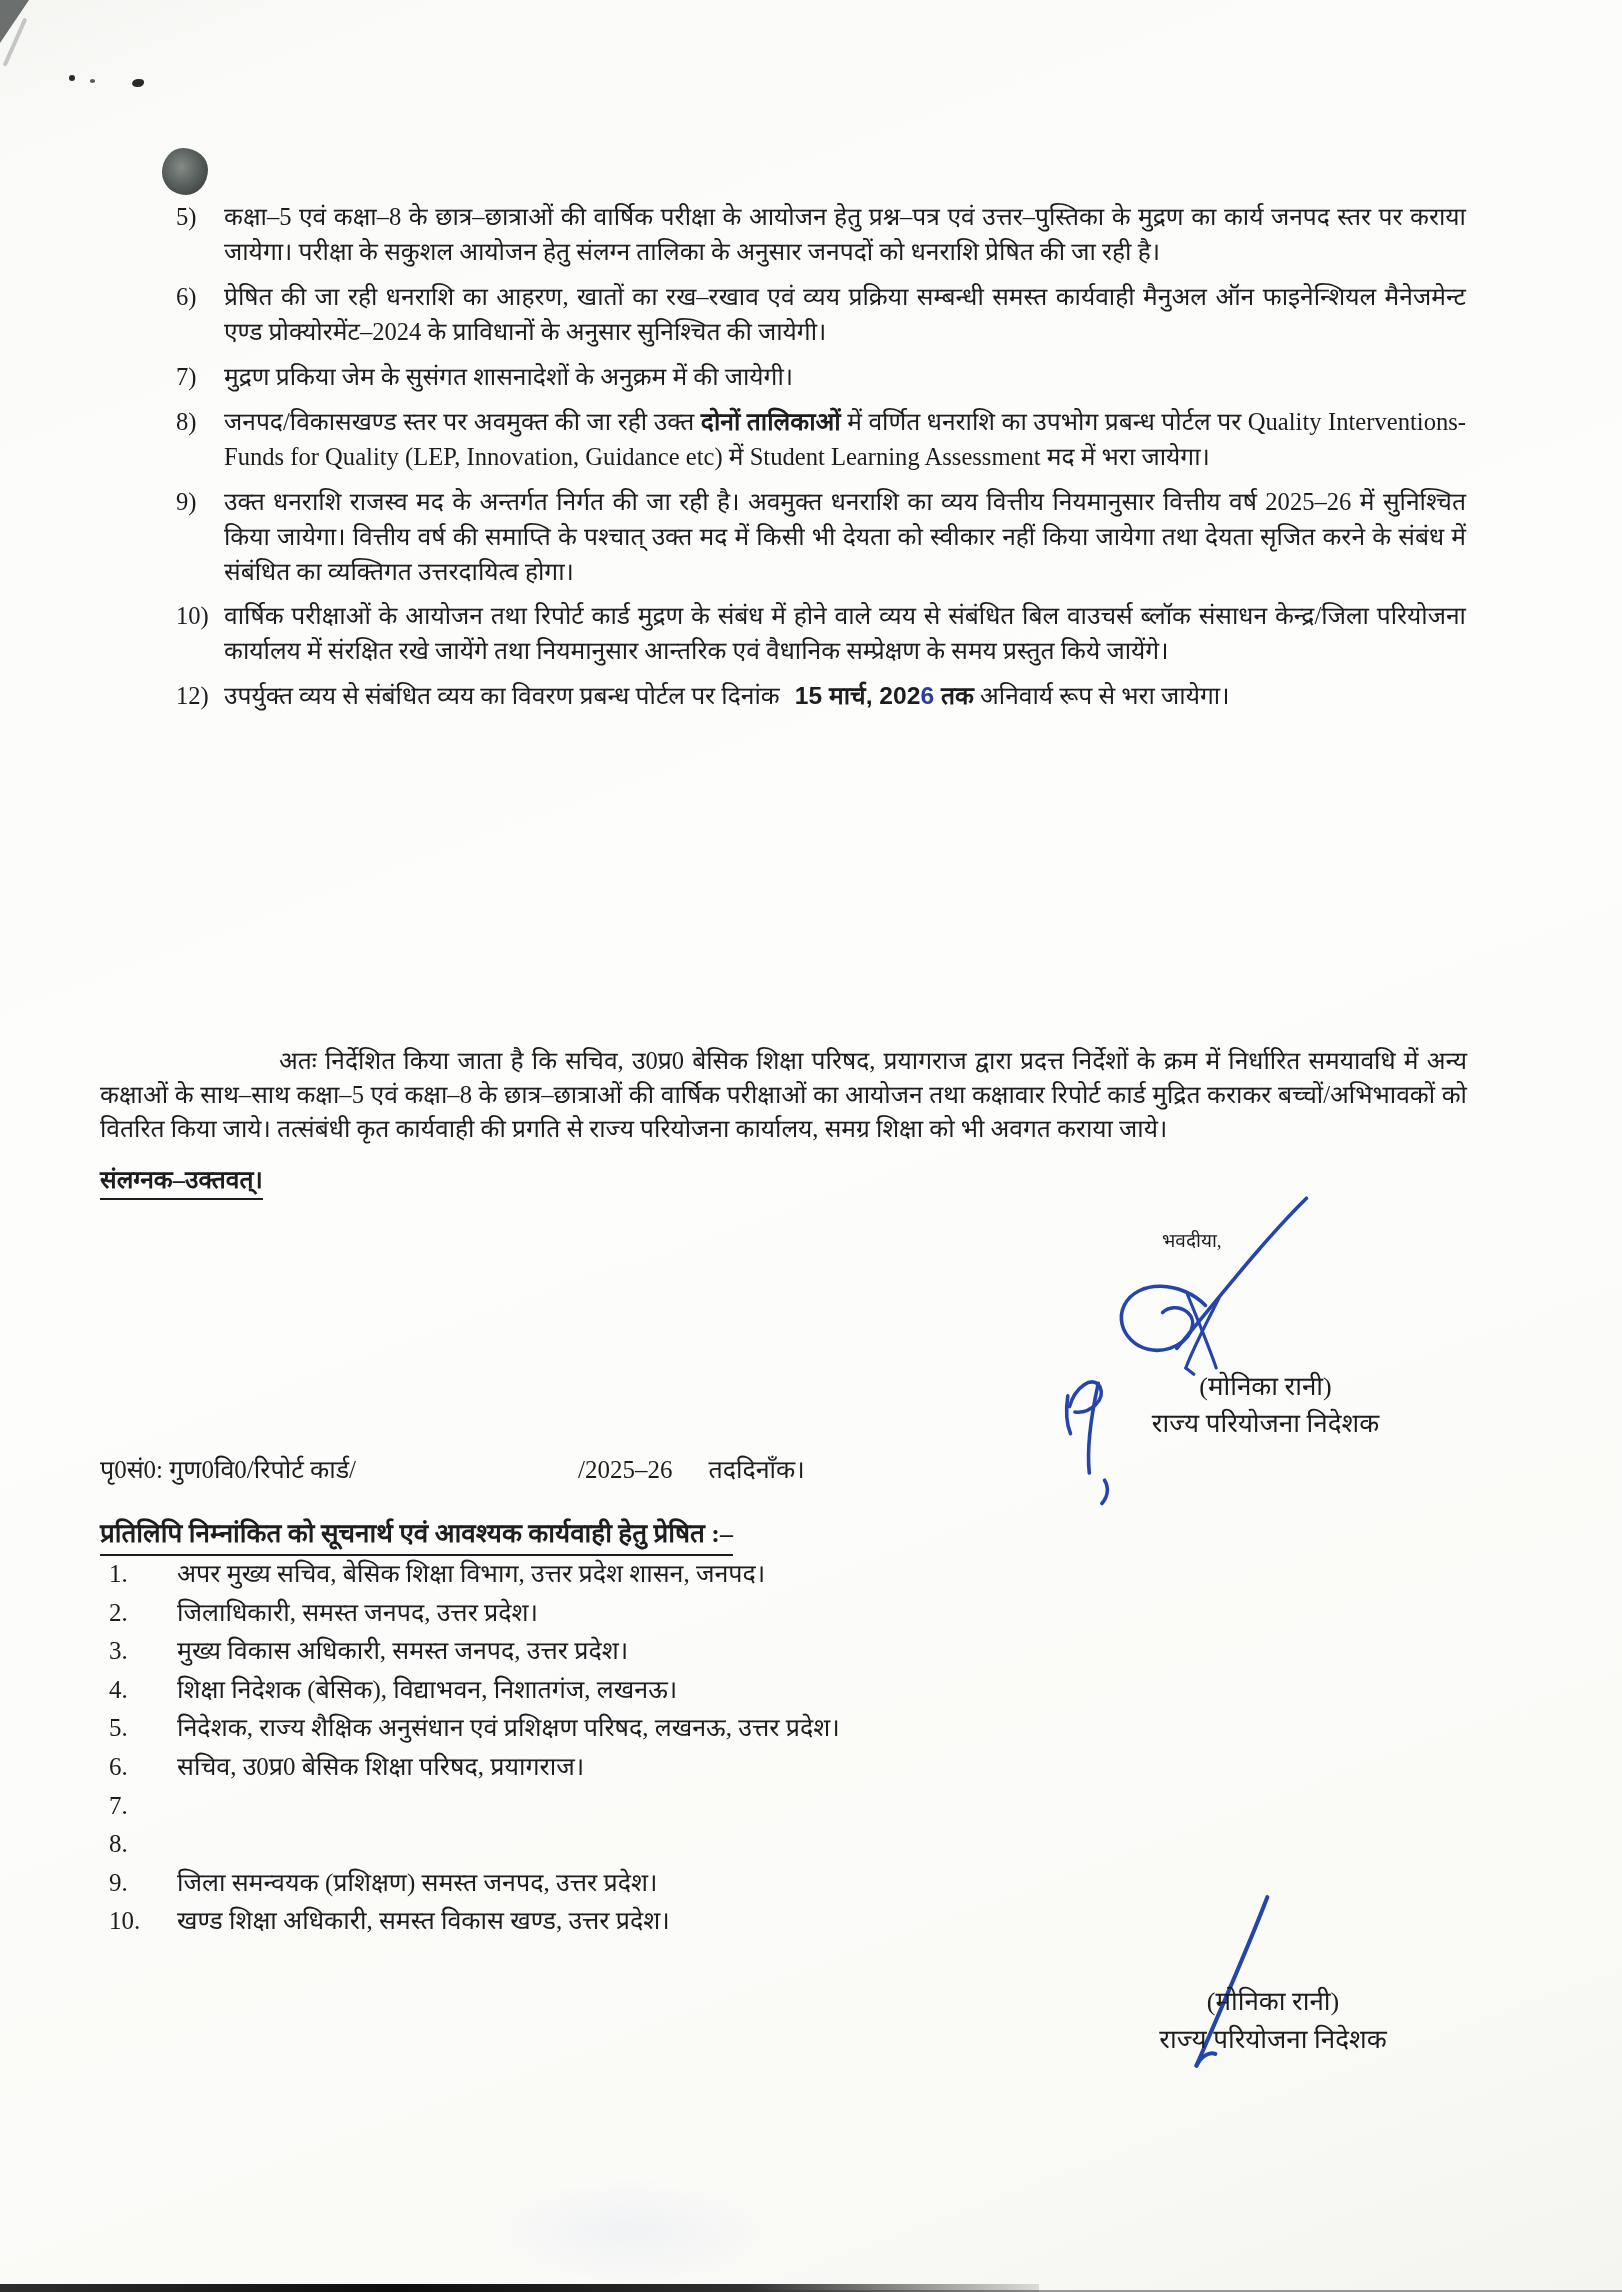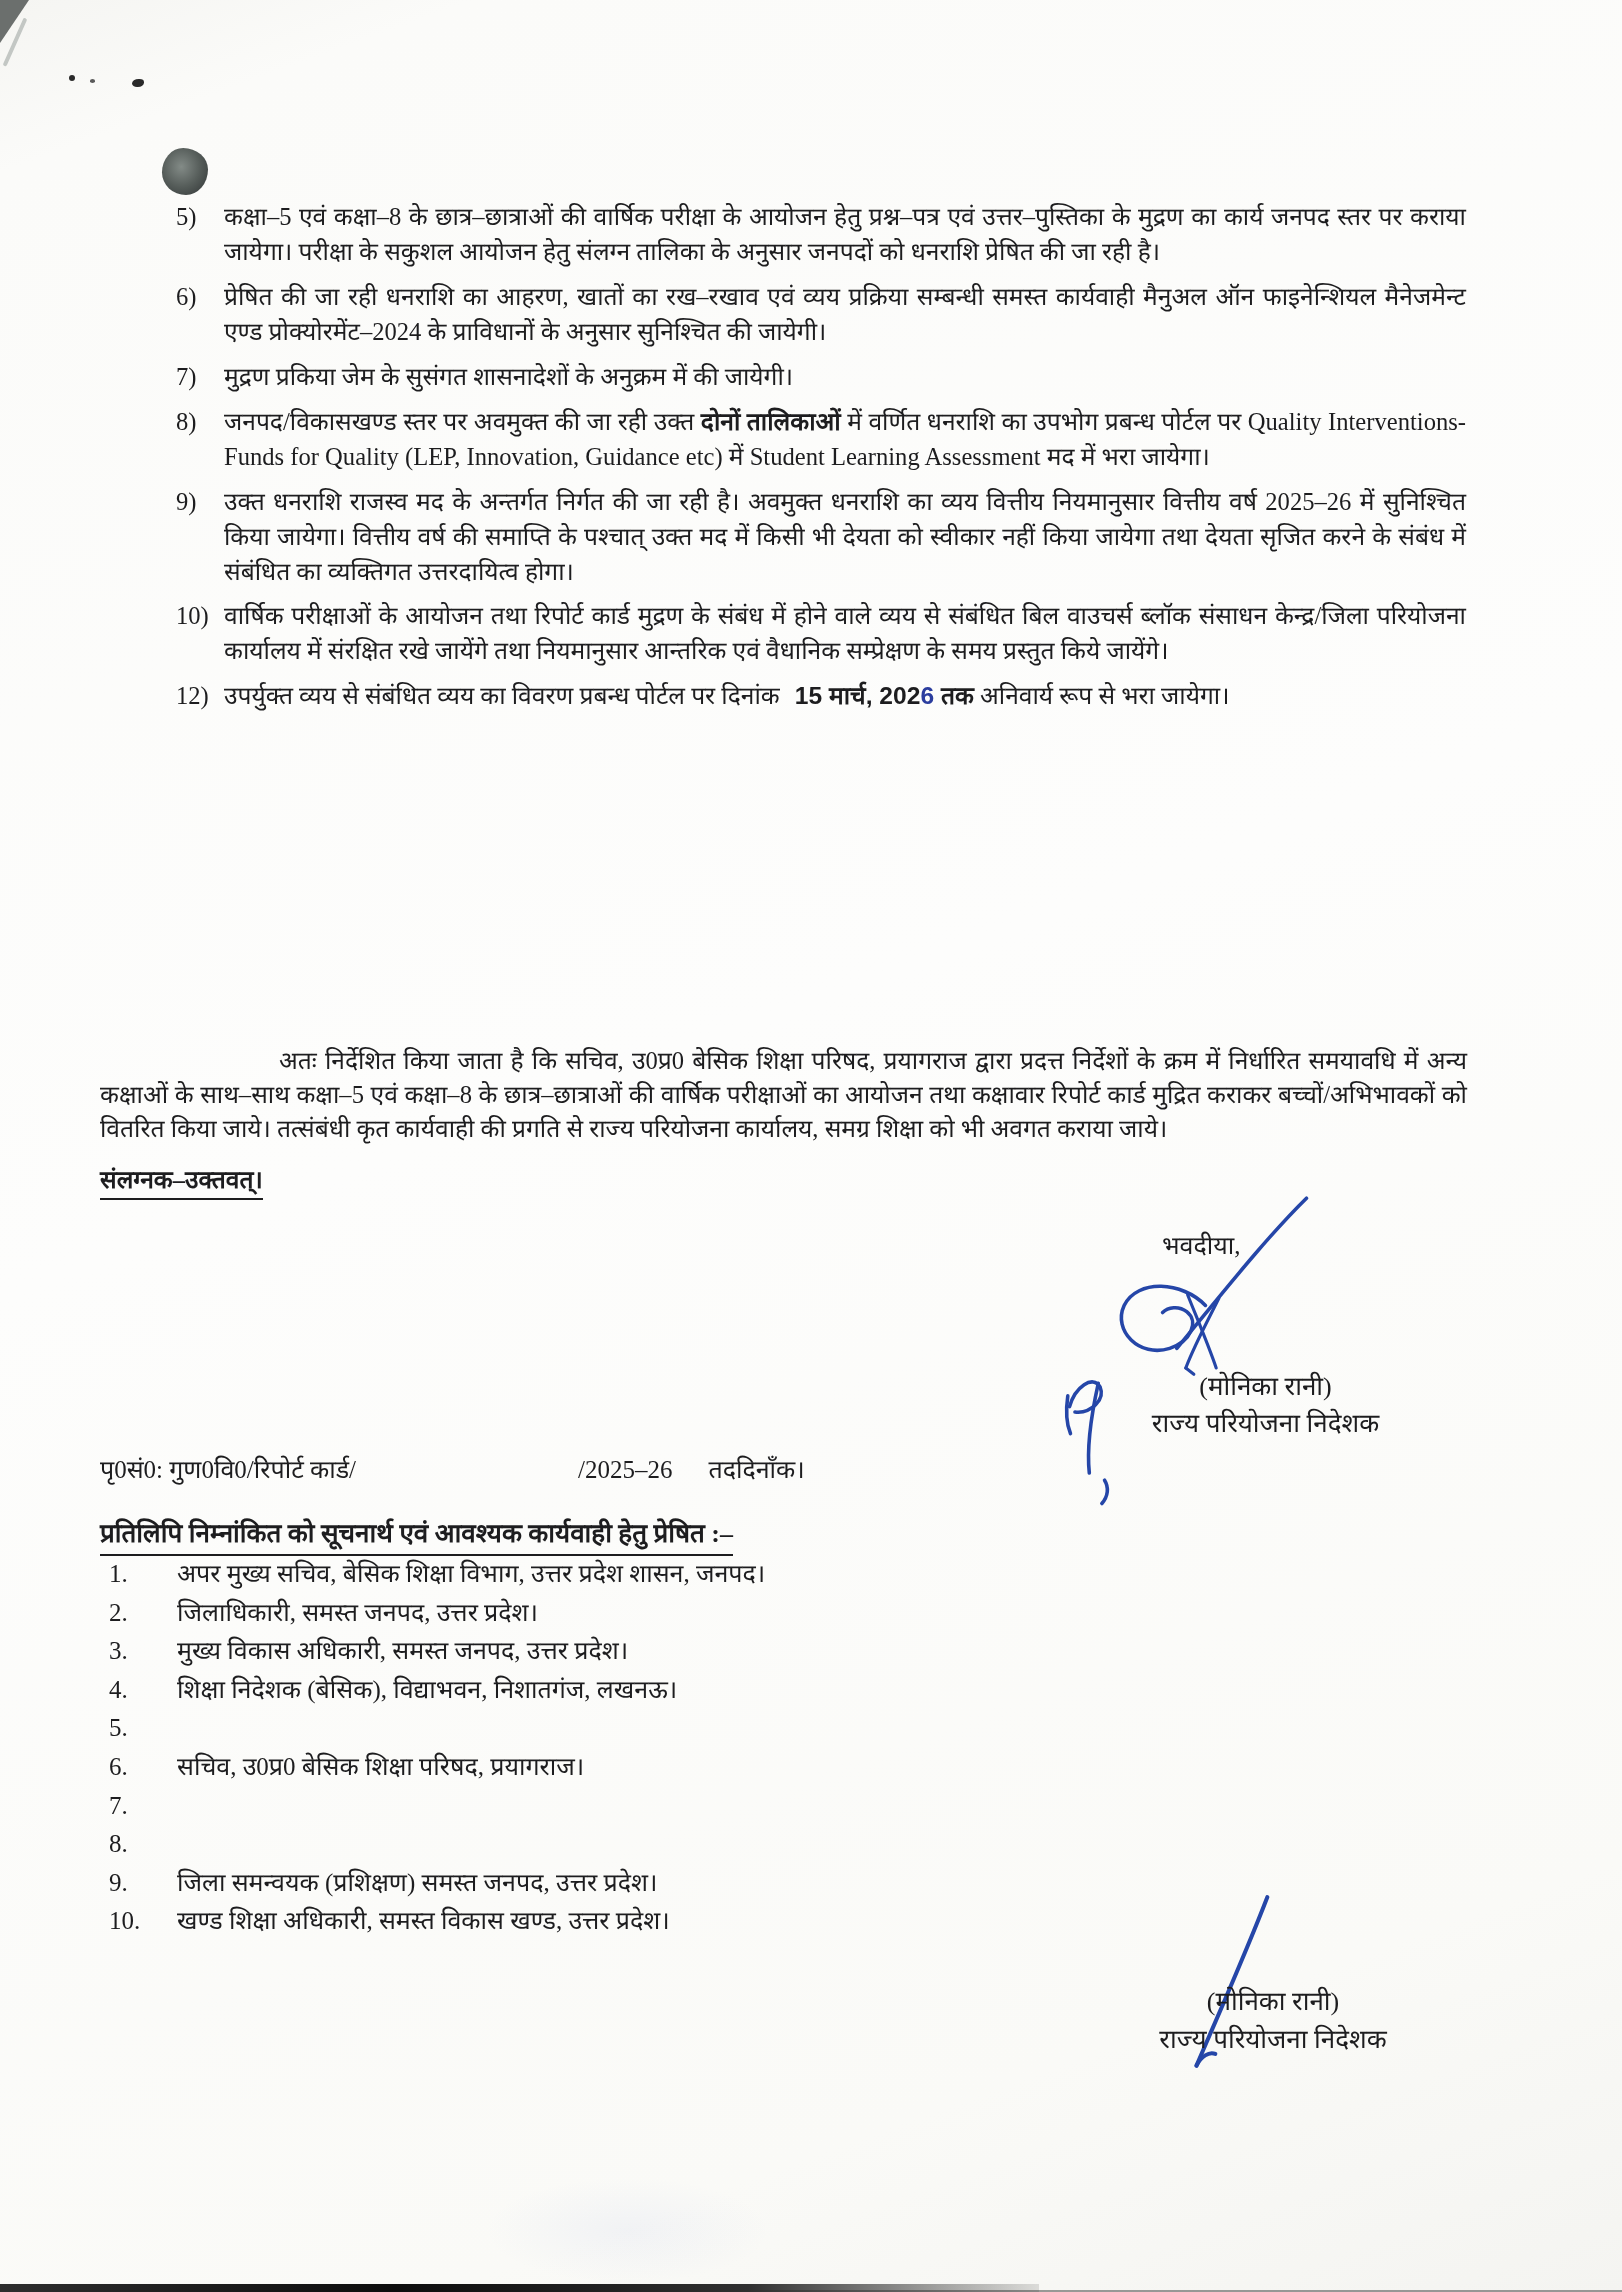--- a/index.html
+++ b/index.html
@@ -38,21 +38,21 @@
   .blue-digit { font-family:"Liberation Sans",sans-serif; font-weight:bold; color:#2b3d9e; }
 
   
   .closing { position:absolute; left:100px; top:1044px; width:1367px;
     font-size:24.6px; line-height:34px; }
   .closing .para { text-align:justify; text-indent:179px; margin:0; }
   .enclosure { display:inline-block; font-weight:bold; margin-top:17px;
     border-bottom:2.7px solid #1d1d1f; padding-bottom:0.9px; }
 
   
-  .valediction { position:absolute; left:1162px; top:1227px; font-size:25px; }
+  .valediction { position:absolute; left:1162px; top:1227px; font-size:19px; }
   .sig1 { position:absolute; left:1100px; top:1189px; }
   .signer1 { position:absolute; left:1091px; top:1368px; width:349px; text-align:center;
     font-size:26px; line-height:37px; }
   .y-mark { position:absolute; left:1057px; top:1360px; }
 
   
   .reference { position:absolute; left:100px; top:1451px; font-size:25px; white-space:nowrap; }
   .ref-mid { margin-left:222px; }
   .ref-suffix { margin-left:36px; }
 
@@ -172,20 +172,21 @@
     <div class="copy-item">
       <span class="num">3.</span>
       <span class="txt">मुख्य विकास अधिकारी, समस्त जनपद, उत्तर प्रदेश।</span>
     </div>
     <div class="copy-item">
       <span class="num">4.</span>
       <span class="txt">शिक्षा निदेशक (बेसिक), विद्याभवन, निशातगंज, लखनऊ।</span>
     </div>
     <div class="copy-item">
       <span class="num">5.</span>
+      <span class="txt">निदेशक, राज्य शैक्षिक अनुसंधान एवं प्रशिक्षण परिषद, लखनऊ, उत्तर प्रदेश।</span>
     </div>
     <div class="copy-item">
       <span class="num">6.</span>
       <span class="txt">सचिव, उ0प्र0 बेसिक शिक्षा परिषद, प्रयागराज।</span>
     </div>
     <div class="copy-item">
       <span class="num">7.</span>
     </div>
     <div class="copy-item">
       <span class="num">8.</span>

